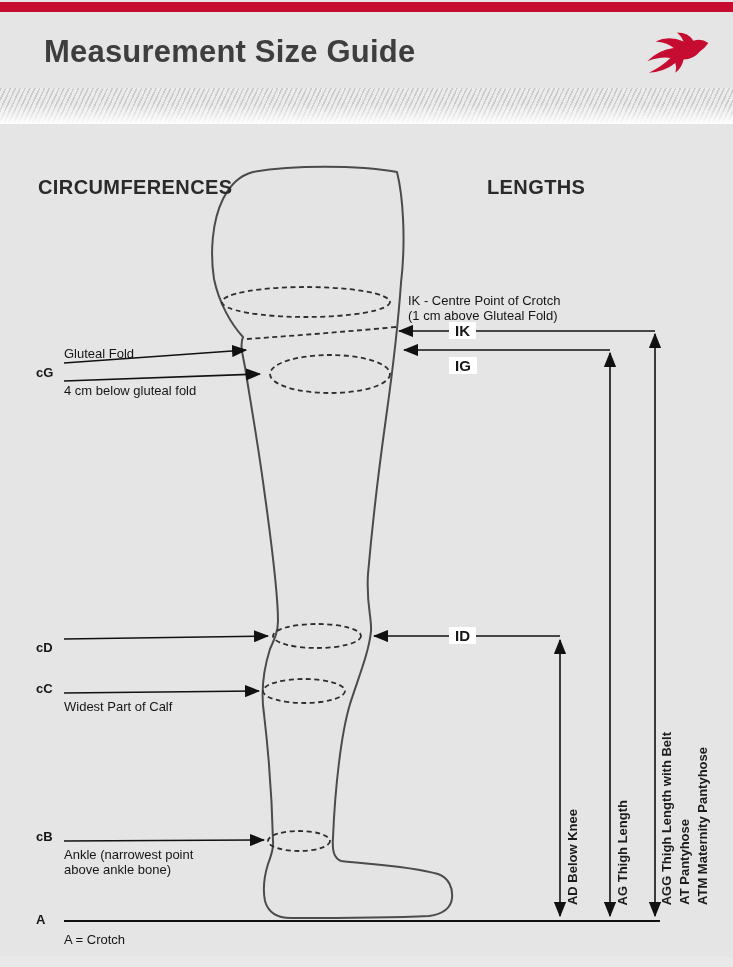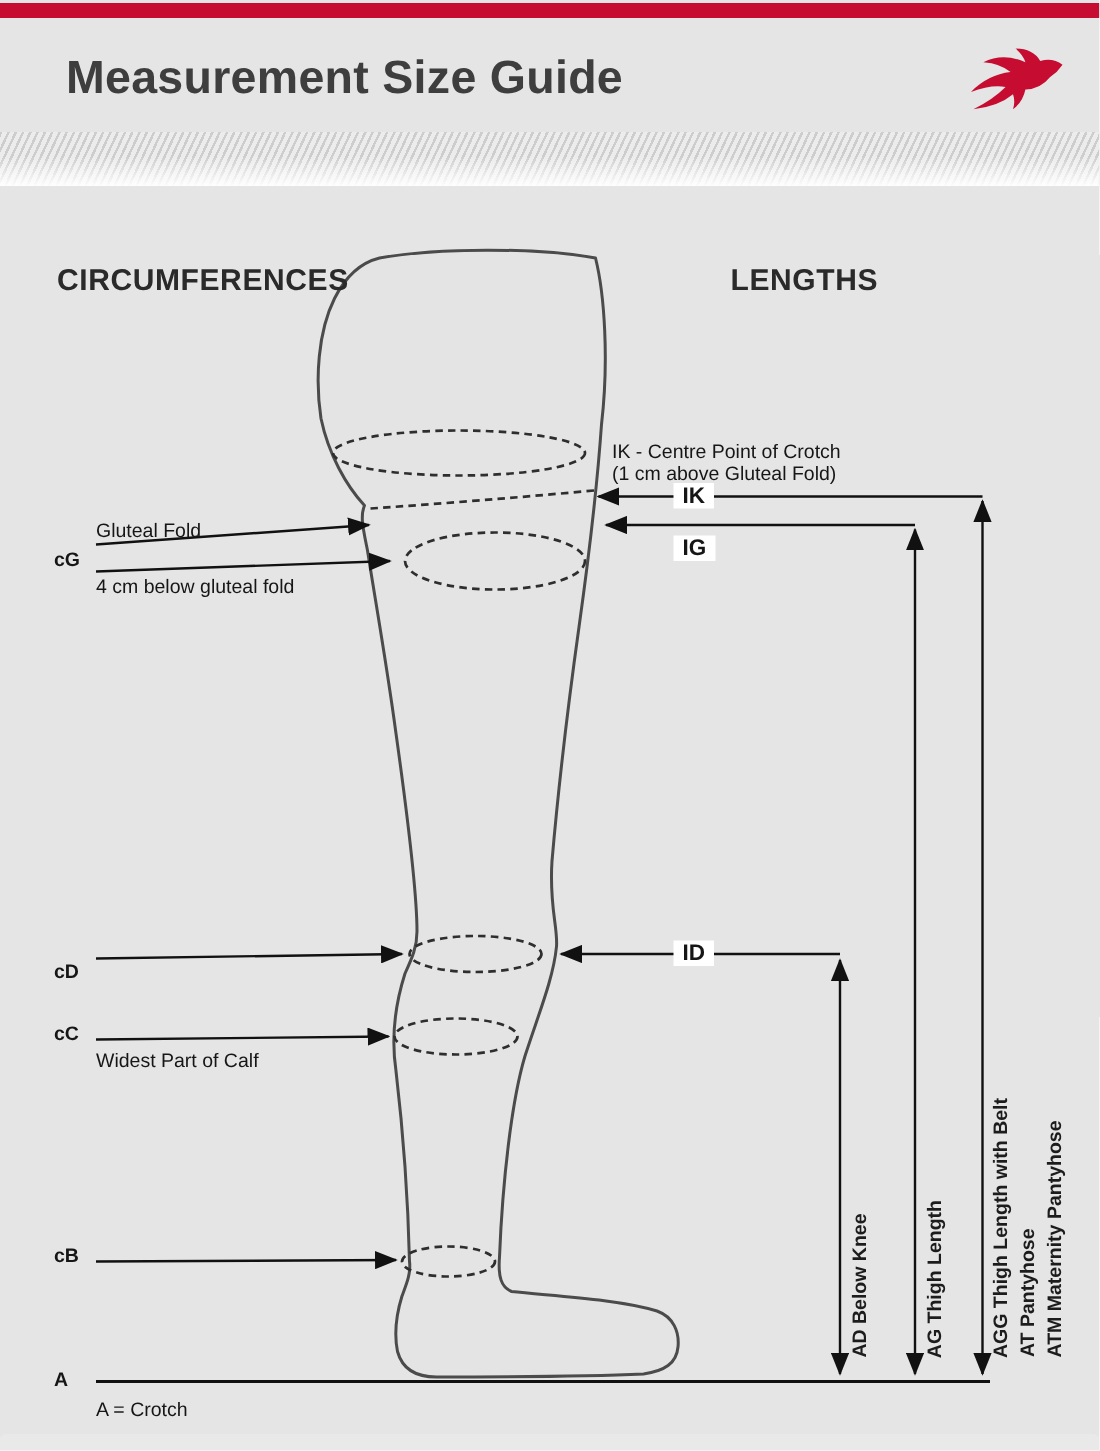--- a/index.html
+++ b/index.html
@@ -98,20 +98,21 @@
   <div class="lbl" style="left:64px;top:347px;">Gluteal Fold</div>
   <div class="lbl code" style="left:36px;top:366px;">cG</div>
   <div class="lbl" style="left:64px;top:384px;">4 cm below gluteal fold</div>
 
   <div class="lbl code" style="left:36px;top:626px;margin-top:15px;">cD</div>
 
   <div class="lbl code" style="left:36px;top:682px;">cC</div>
   <div class="lbl" style="left:64px;top:700px;">Widest Part of Calf</div>
 
   <div class="lbl code" style="left:36px;top:830px;">cB</div>
+  <div class="lbl wrap150" style="left:64px;top:848px;">Ankle (narrowest point above ankle bone)</div>
 
   <div class="lbl code" style="left:36px;top:913px;">A</div>
   <div class="lbl" style="left:64px;top:933px;">A = Crotch</div>
 
   <div class="lbl" style="left:408px;top:294px;text-align:right;">IK - Centre Point of Crotch</div>
   <div class="lbl" style="left:408px;top:309px;">(1 cm above Gluteal Fold)</div>
 
   <div class="lbl online" style="left:449px;top:322px;">IK</div>
   <div class="lbl online" style="left:449px;top:357px;">IG</div>
   <div class="lbl online" style="left:449px;top:627px;text-align:center;">ID</div>

